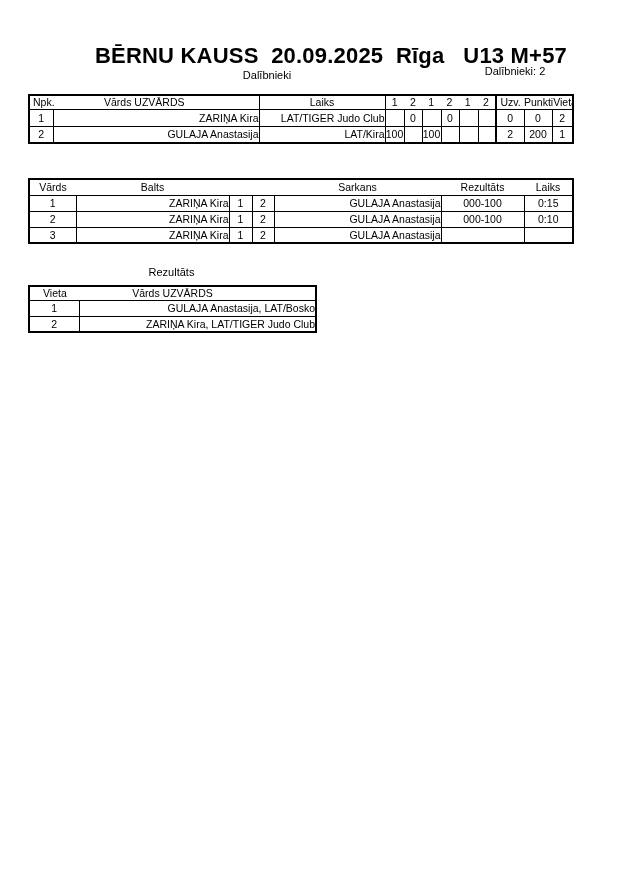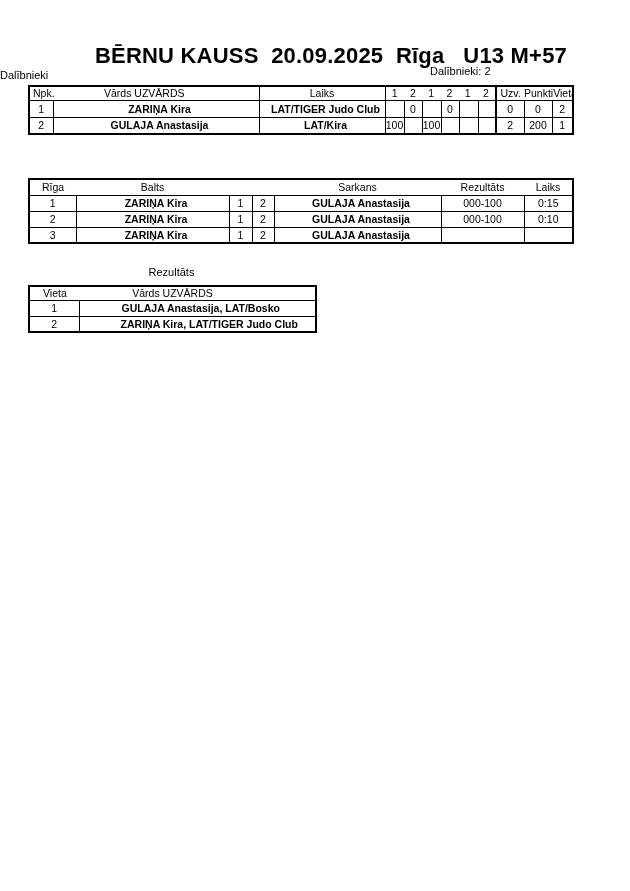--- a/index.html
+++ b/index.html
@@ -10,47 +10,47 @@
     color:#000;
   }
   .page { position:relative; width:630px; height:891px; background:#fff; overflow:hidden; }
 
   .title {
     position:absolute; top:43px; left:16px; width:630px;
     text-align:center; font-size:22px; font-weight:bold;
     white-space:pre; letter-spacing:0.2px;
   }
   .lbl { position:absolute; font-size:11px; }
-  .lbl-dalibnieki { top:69px; left:0; width:534px; }
-  .lbl-count     { top:65px; left:430px; width:170px; text-align:left; }
+  .lbl-dalibnieki { top:69px; left:0; width:534px; text-align:center; }
+  .lbl-count     { top:65px; left:430px; width:170px; text-align:center; }
   .lbl-cinas     { top:162px; left:0; width:552px; text-align:center; }
   .lbl-rezultats { top:266px; left:28px; width:287px; text-align:center; }
 
   table {
     position:absolute; border-collapse:collapse; table-layout:fixed;
     font-size:10.5px; background:#fff;
     border:2px solid #000;
   }
   th, td {
     border:1px solid #000;
     padding:0; vertical-align:middle; text-align:center;
     font-weight:normal; white-space:nowrap; overflow:hidden;
   }
-  .t-participants { top:85px; left:28px; width:544px;padding-left:28px; }
+  .t-participants { top:94px; left:28px; width:544px;padding-left:28px; }
   .t-fights       { top:178px; left:28px; width:544px; }
   .t-results      { top:285px; left:28px; width:287px; }
 
   .t-participants th { height:14px; }
   .t-participants td { height:17px; }
   .t-fights th { height:16px; border-left:none; border-right:none; }
   .t-fights td { height:16px; }
   .t-results th { height:14px; }
   .t-results td { height:16px; }
 
-  .cell-left { text-align:center; padding-left:7px;font-weight:bold; }
+  .cell-left { text-align:right; padding-left:7px; }
   .thick-right { border-right:2px solid #000; }
 
   .merged-head { position:relative; }
   .abs-left { position:absolute; left:3px; top:50%; transform:translateY(-50%); }
   .abs-left-results { left:13px; }
 
   .hgrid { display:flex; width:100%; }
   .hgrid span { text-align:center; }
   .hgrid.six span { flex:1 1 0; }
   .hgrid.triple span:nth-child(1){ flex:0 0 36%; }
@@ -144,21 +144,21 @@
       <col style="width:47px">
         <col style="width:153px">
         <col style="width:23px">
       <col style="width:22px">
         <col style="width:167px">
         <col style="width:83px">
         <col style="width:49px">
     </colgroup>
     <tbody>
         <tr>
-      <th>Rīga</th>
+      <th>Vārds</th>
       <th>Balts</th>
       <th></th>
       <th></th>
       <th>Sarkans</th>
       <th>Rezultāts</th>
       <th>Laiks</th>
     </tr>
     <tr>
       <td>1</td>
       <td class="cell-left">ZARIŅA Kira</td>

